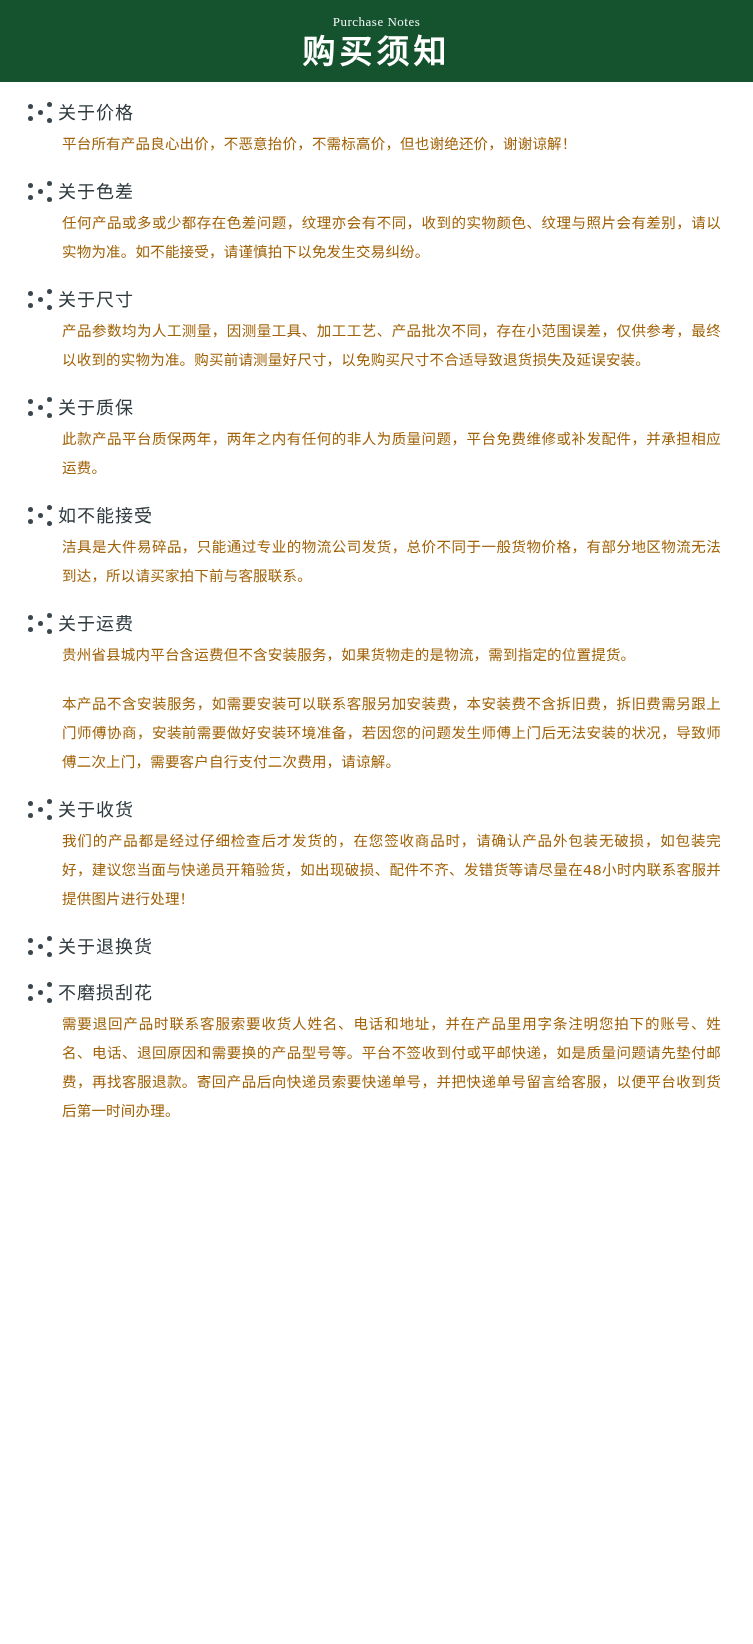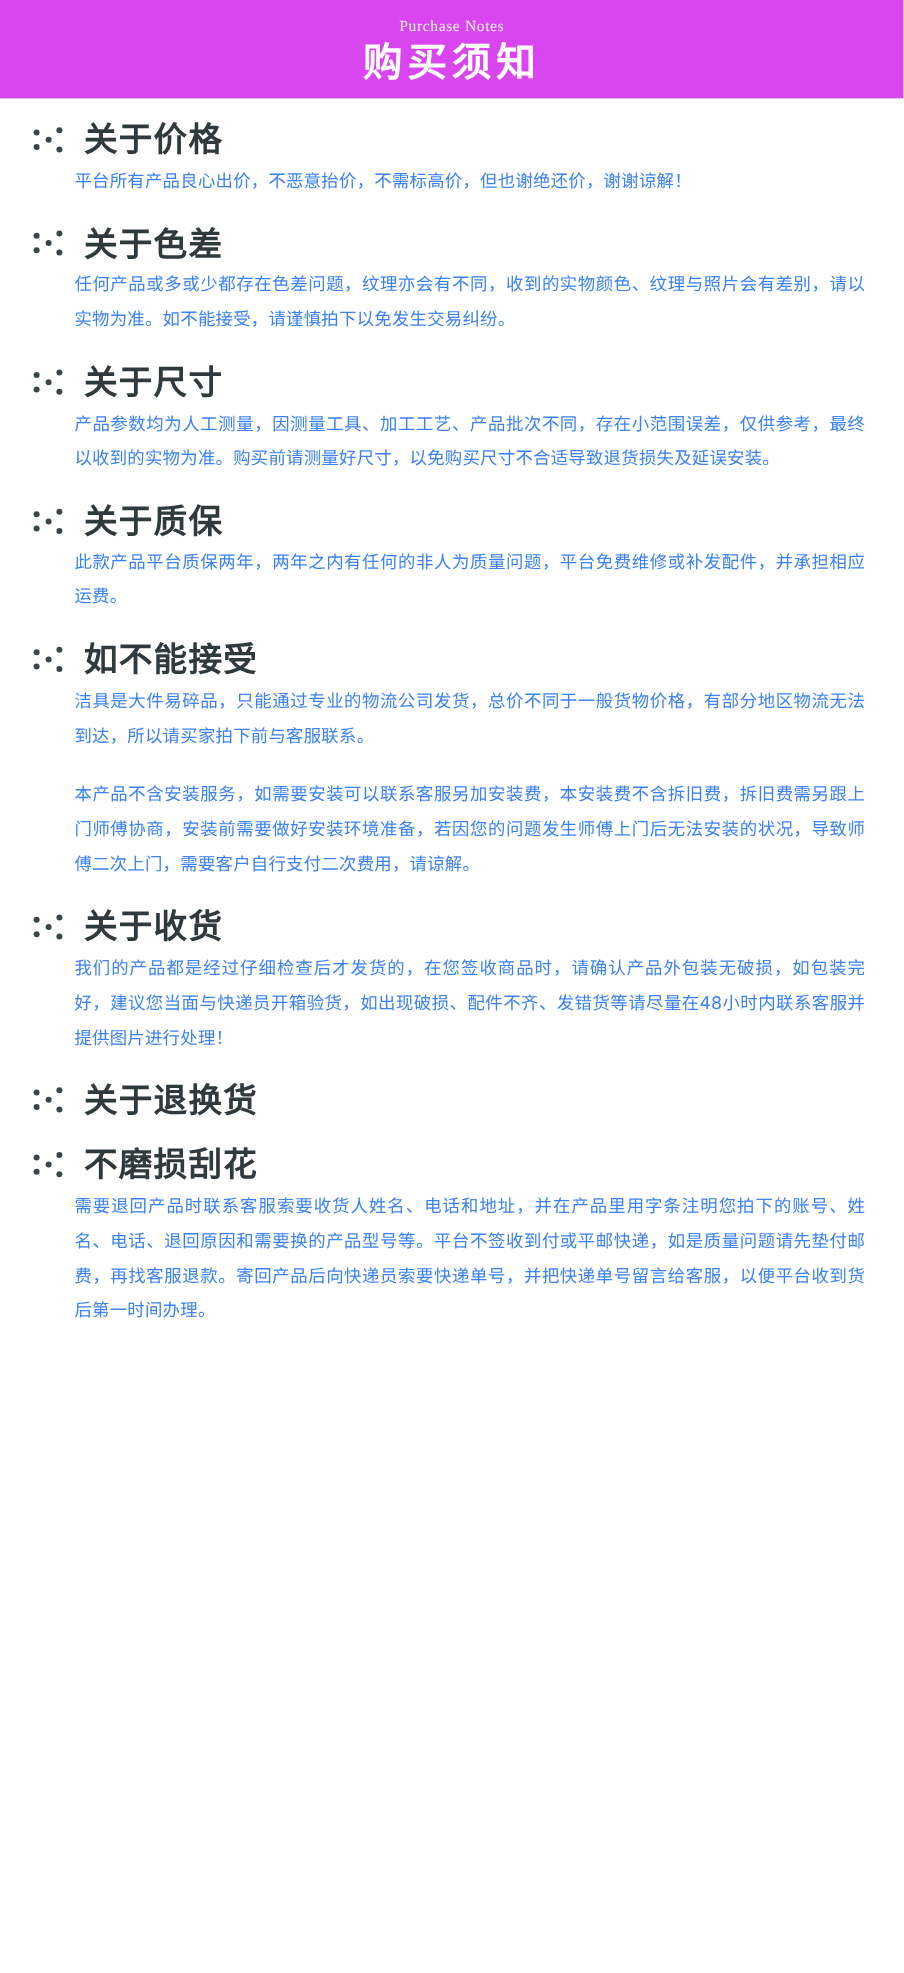--- a/index.html
+++ b/index.html
@@ -15,21 +15,21 @@
     -webkit-font-smoothing: antialiased;
   }
   .page {
     width: 753px;
     margin: 0 auto;
     background: #ffffff;
     position: relative;
   }
   
   .banner {
-    background: #d946ef;
+    background: #14532d;
     height: 82px;
     display: flex;
     flex-direction: column;
     align-items: center;
     justify-content: center;
     color: #ffffff;
   }
   .banner-sub {
     font-size: 13px;
     letter-spacing: 0.5px;
@@ -71,32 +71,31 @@
     background: #3a464c;
     border-radius: 50%;
     display: block;
   }
   .dots-icon i.d1 { left: 2px;  top: 4px; }
   .dots-icon i.d2 { left: 2px;  top: 16px; }
   .dots-icon i.d3 { left: 12px; top: 10px; }
   .dots-icon i.d4 { left: 21px; top: 2px; }
   .dots-icon i.d5 { left: 21px; top: 18px; }
   .sec-title {
-    font-size: 28px;
-    font-weight: bold;
+    font-size: 18px;
+    font-weight: normal;
     letter-spacing: 1px;
     color: #2f3a3f;
     font-family: "DejaVu Sans", sans-serif;
     line-height: 1.2;
-    margin-left: 12px;
   }
   .sec-body {
     font-size: 14.5px;
     line-height: 2.0;
-    color: #3b82f6;
+    color: #a16207;
     padding-left: 36px;
     padding-right: 6px;
     text-align: justify;
     font-family: "DejaVu Sans", sans-serif;
     letter-spacing: 0.2px;
   }
 </style>
 </head>
 <body>
 
@@ -172,20 +171,33 @@
             <i class="d2"></i>
             <i class="d3"></i>
             <i class="d4"></i>
             <i class="d5"></i>
           </span>
         <span class="sec-title">如不能接受</span>
       </div>
       <div class="sec-body">洁具是大件易碎品，只能通过专业的物流公司发货，总价不同于一般货物价格，有部分地区物流无法到达，所以请买家拍下前与客服联系。</div>
     </div>
 
+    <div class="section">
+      <div class="sec-head">
+        <span class="dots-icon">
+            <i class="d1"></i>
+            <i class="d2"></i>
+            <i class="d3"></i>
+            <i class="d4"></i>
+            <i class="d5"></i>
+          </span>
+        <span class="sec-title">关于运费</span>
+      </div>
+      <div class="sec-body">贵州省县城内平台含运费但不含安装服务，如果货物走的是物流，需到指定的位置提货。</div>
+    </div>
 
     <div class="section">
       <div class="sec-body">本产品不含安装服务，如需要安装可以联系客服另加安装费，本安装费不含拆旧费，拆旧费需另跟上门师傅协商，安装前需要做好安装环境准备，若因您的问题发生师傅上门后无法安装的状况，导致师傅二次上门，需要客户自行支付二次费用，请谅解。</div>
     </div>
 
     <div class="section">
       <div class="sec-head">
         <span class="dots-icon">
             <i class="d1"></i>
             <i class="d2"></i>

